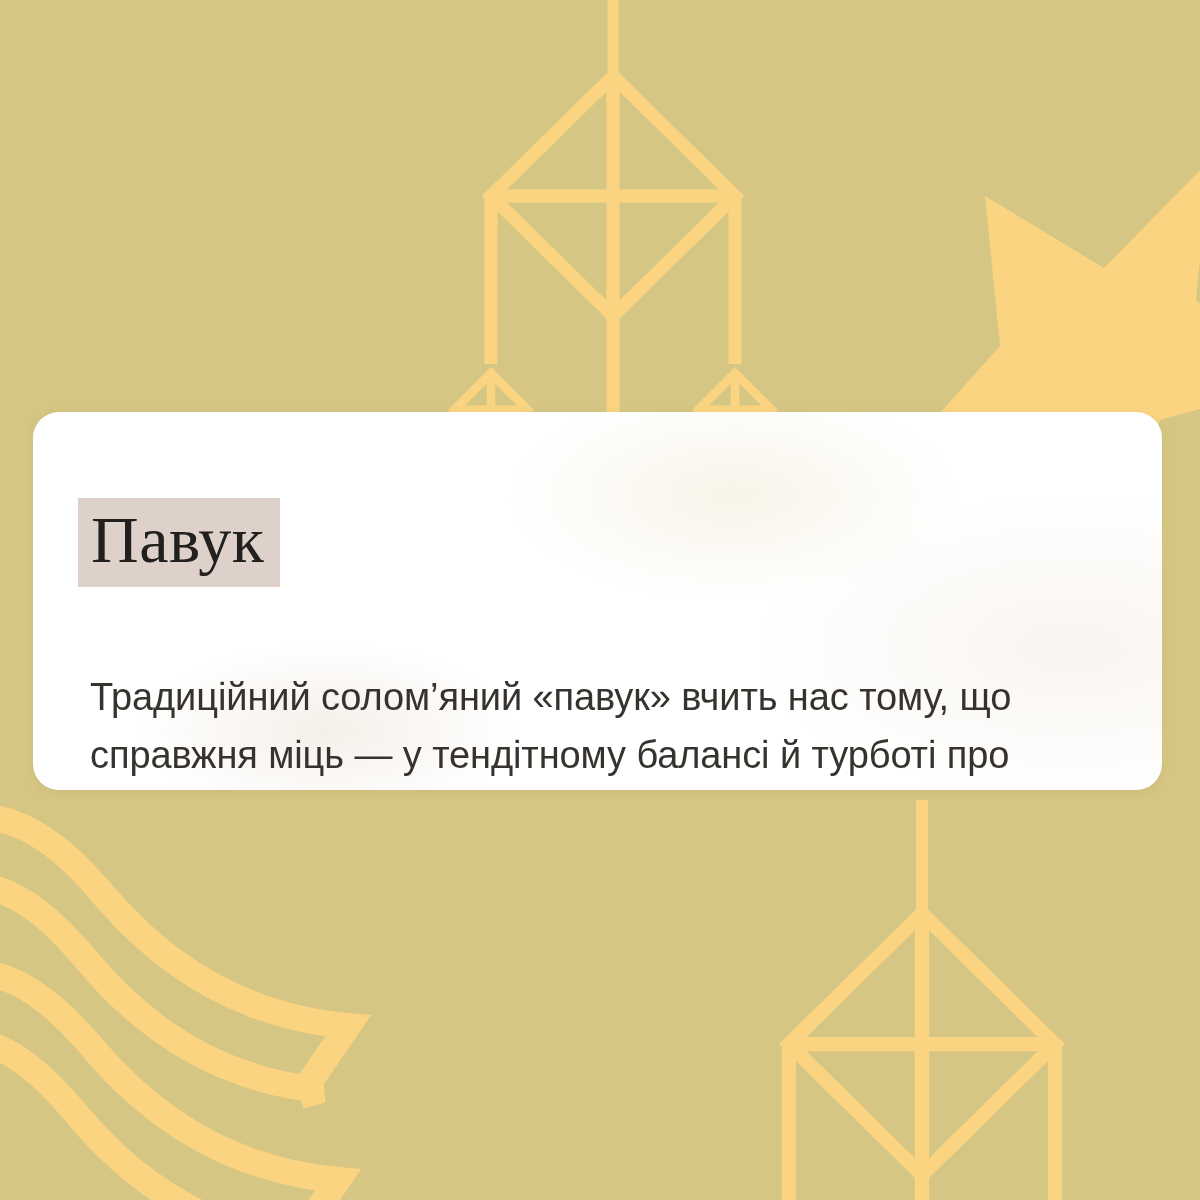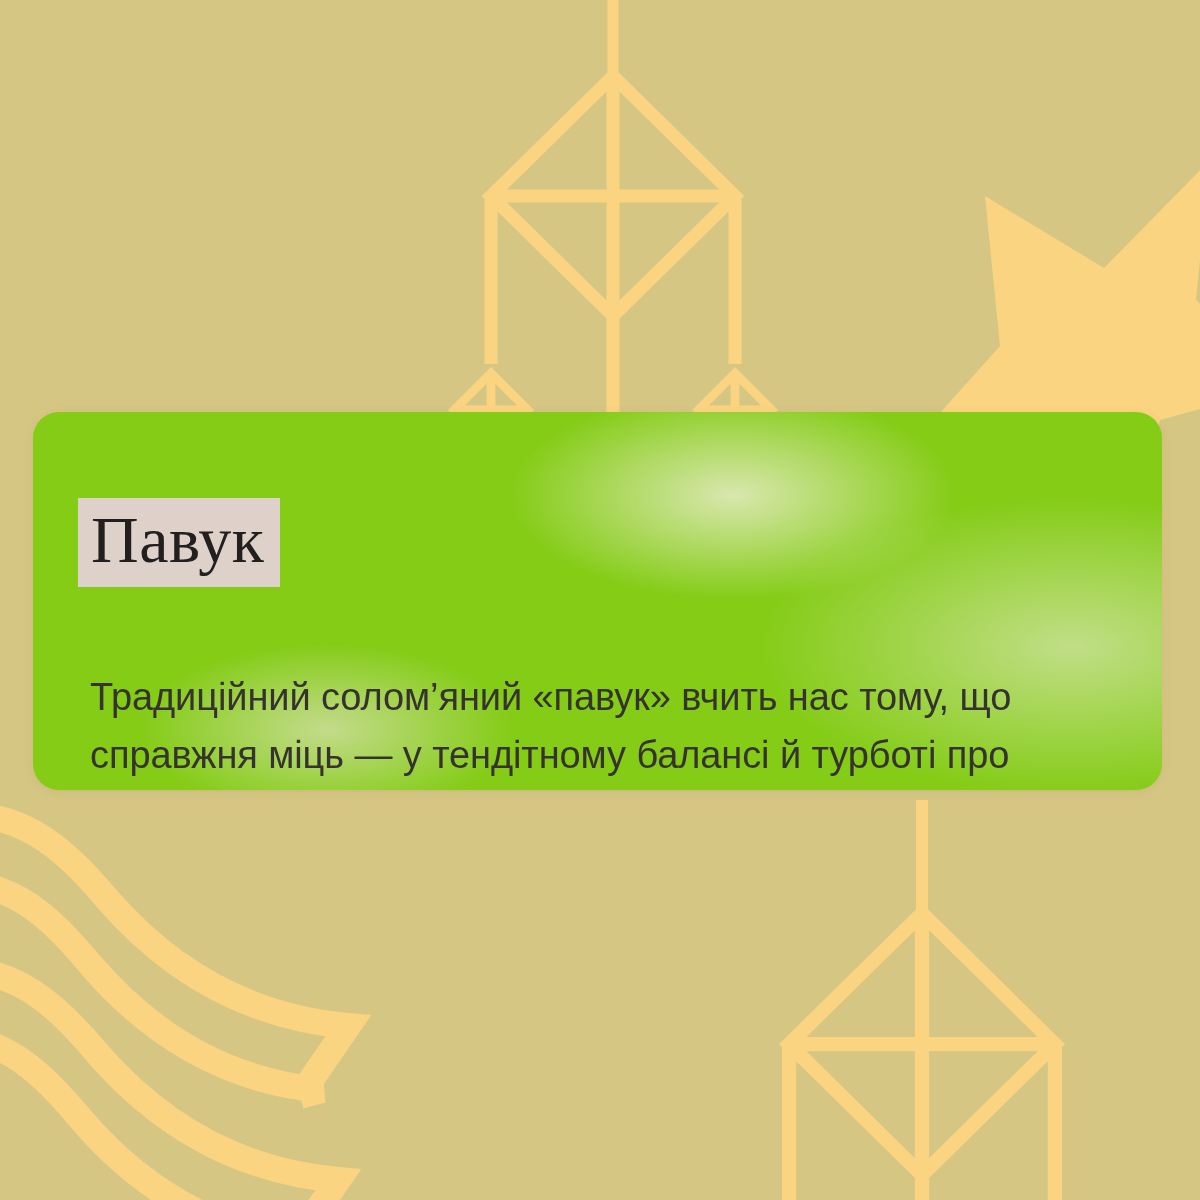--- a/index.html
+++ b/index.html
@@ -26,21 +26,21 @@
     pointer-events: none;
   }
 
   
   .card {
     position: absolute;
     left: 33px;
     top: 412px;
     width: 1129px;
     height: 378px;
-    background: #84cc16;
+    background: #ffffff;
     border-radius: 26px;
     box-shadow: 0 2px 10px rgba(120, 104, 60, 0.10);
     overflow: hidden;
   }
   
   .card::after {
     content: "";
     position: absolute;
     inset: 0;
     background:

